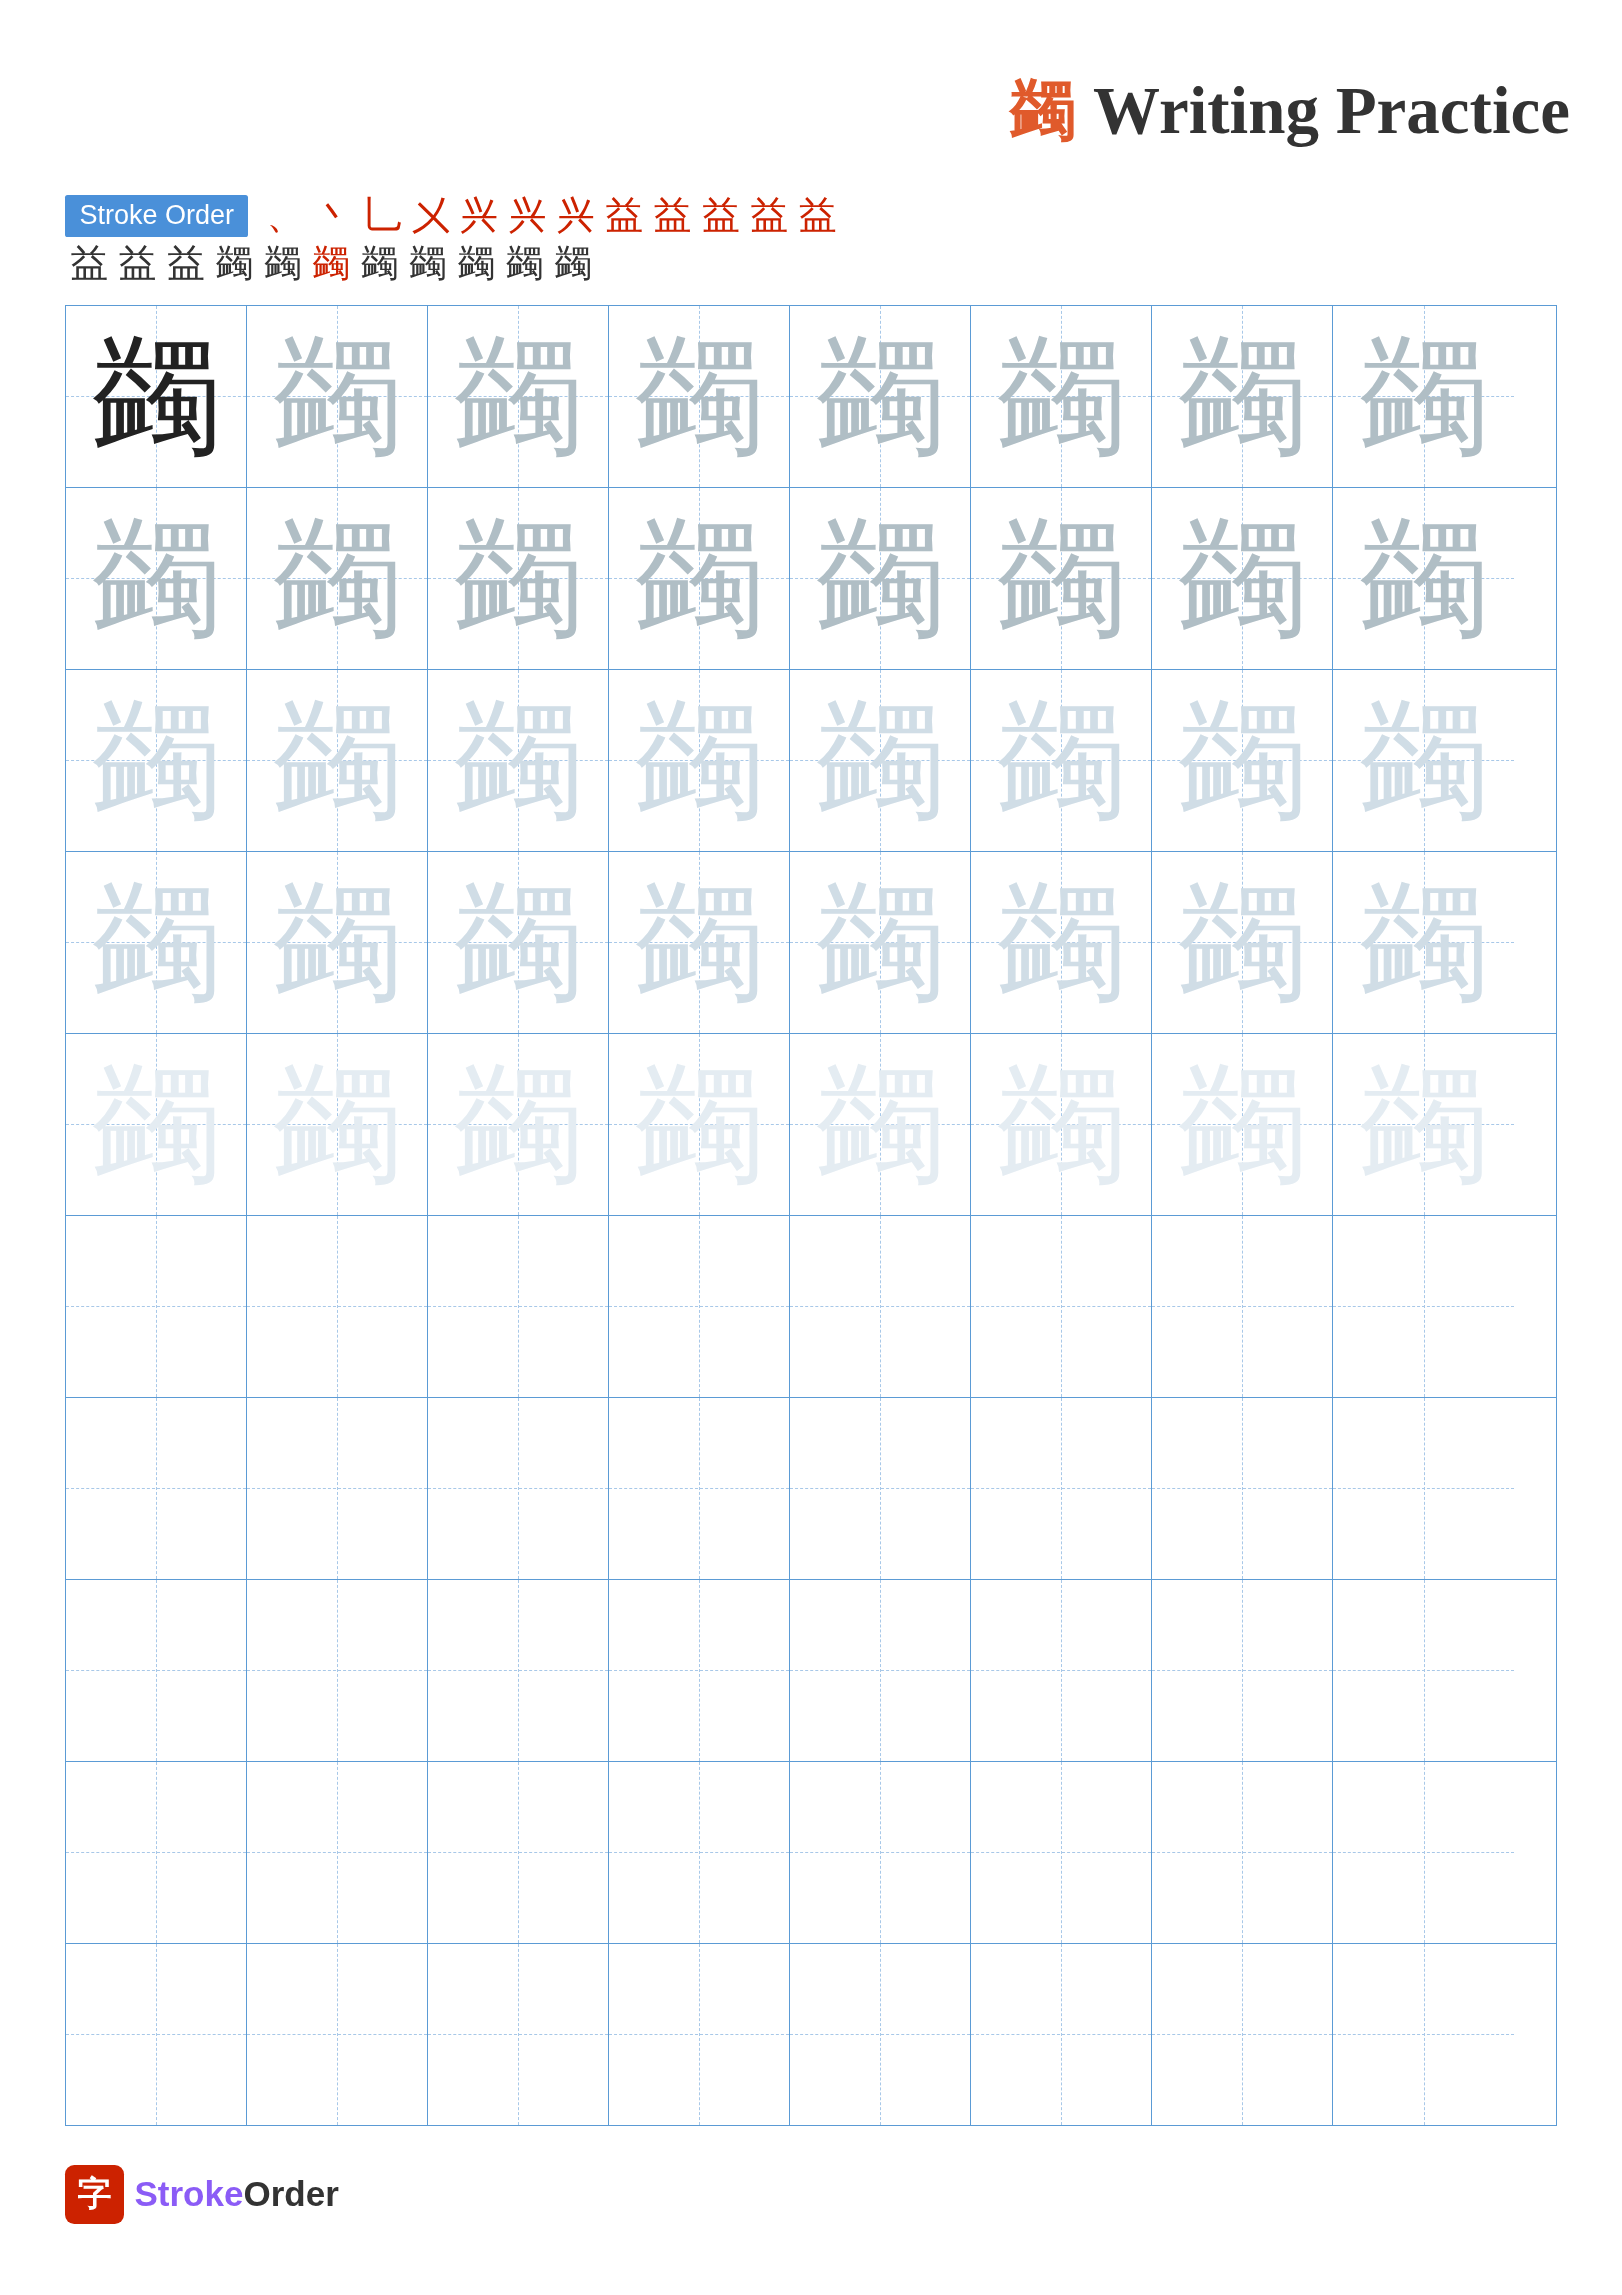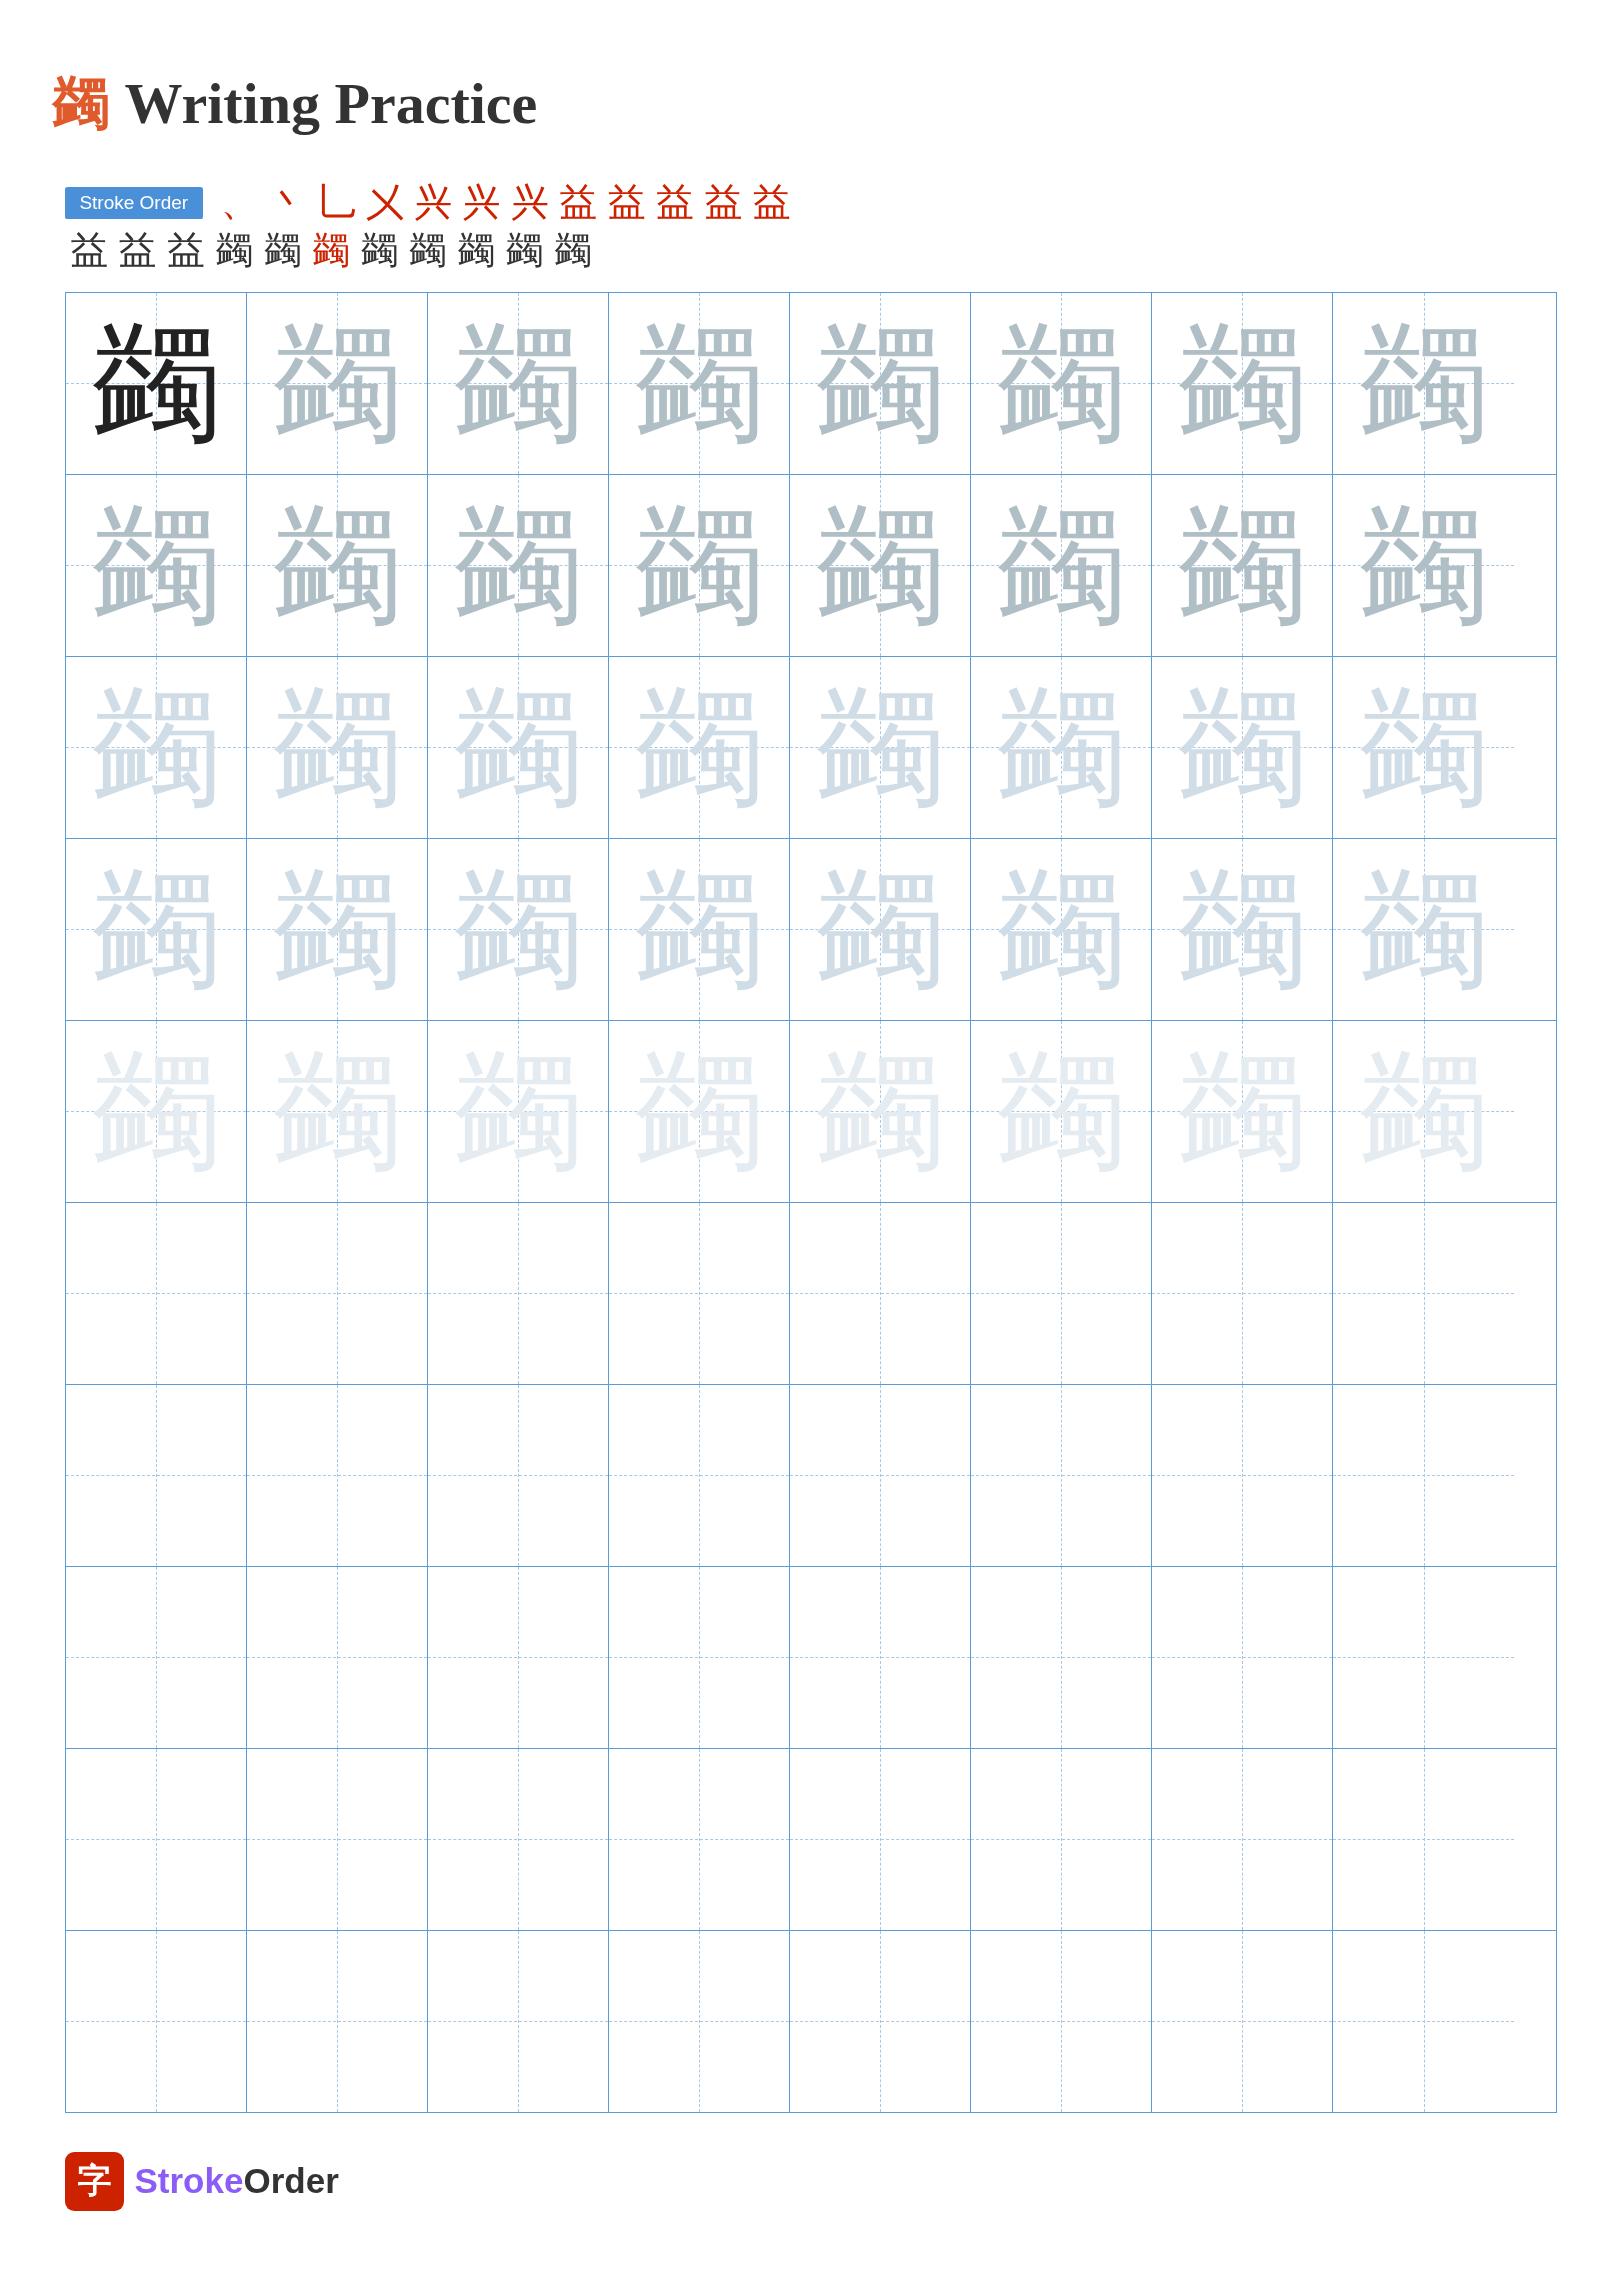--- a/index.html
+++ b/index.html
@@ -6,22 +6,22 @@
     body {
       background: #fff;
       font-family: serif;
       width: 1622px;
       min-height: 2295px;
       position: relative;
       padding: 39px 52px;
     }
 
     .page-title {
-      text-align: left;
-      font-size: 58px;
+      text-align: right;
+      font-size: 67px;
       font-weight: bold;
       color: #333;
       margin-bottom: 39px;
       padding-top: 26px;
     }
     .page-title .char {
       color: #e05a2b;
     }
 
     .stroke-order-section {
@@ -31,21 +31,21 @@
     .stroke-order-row {
       display: flex;
       align-items: center;
       flex-wrap: wrap;
       gap: 0;
       margin-bottom: 6.5px;
     }
     .stroke-order-label {
       background: #4a90d9;
       color: #fff;
-      font-size: 19px;
+      font-size: 27px;
       padding: 5.2px 14.4px;
       border-radius: 2.6px;
       margin-right: 13px;
       font-family: sans-serif;
       font-weight: normal;
       white-space: nowrap;
     }
     .stroke-char {
       font-size: 38px;
       color: #cc2200;

